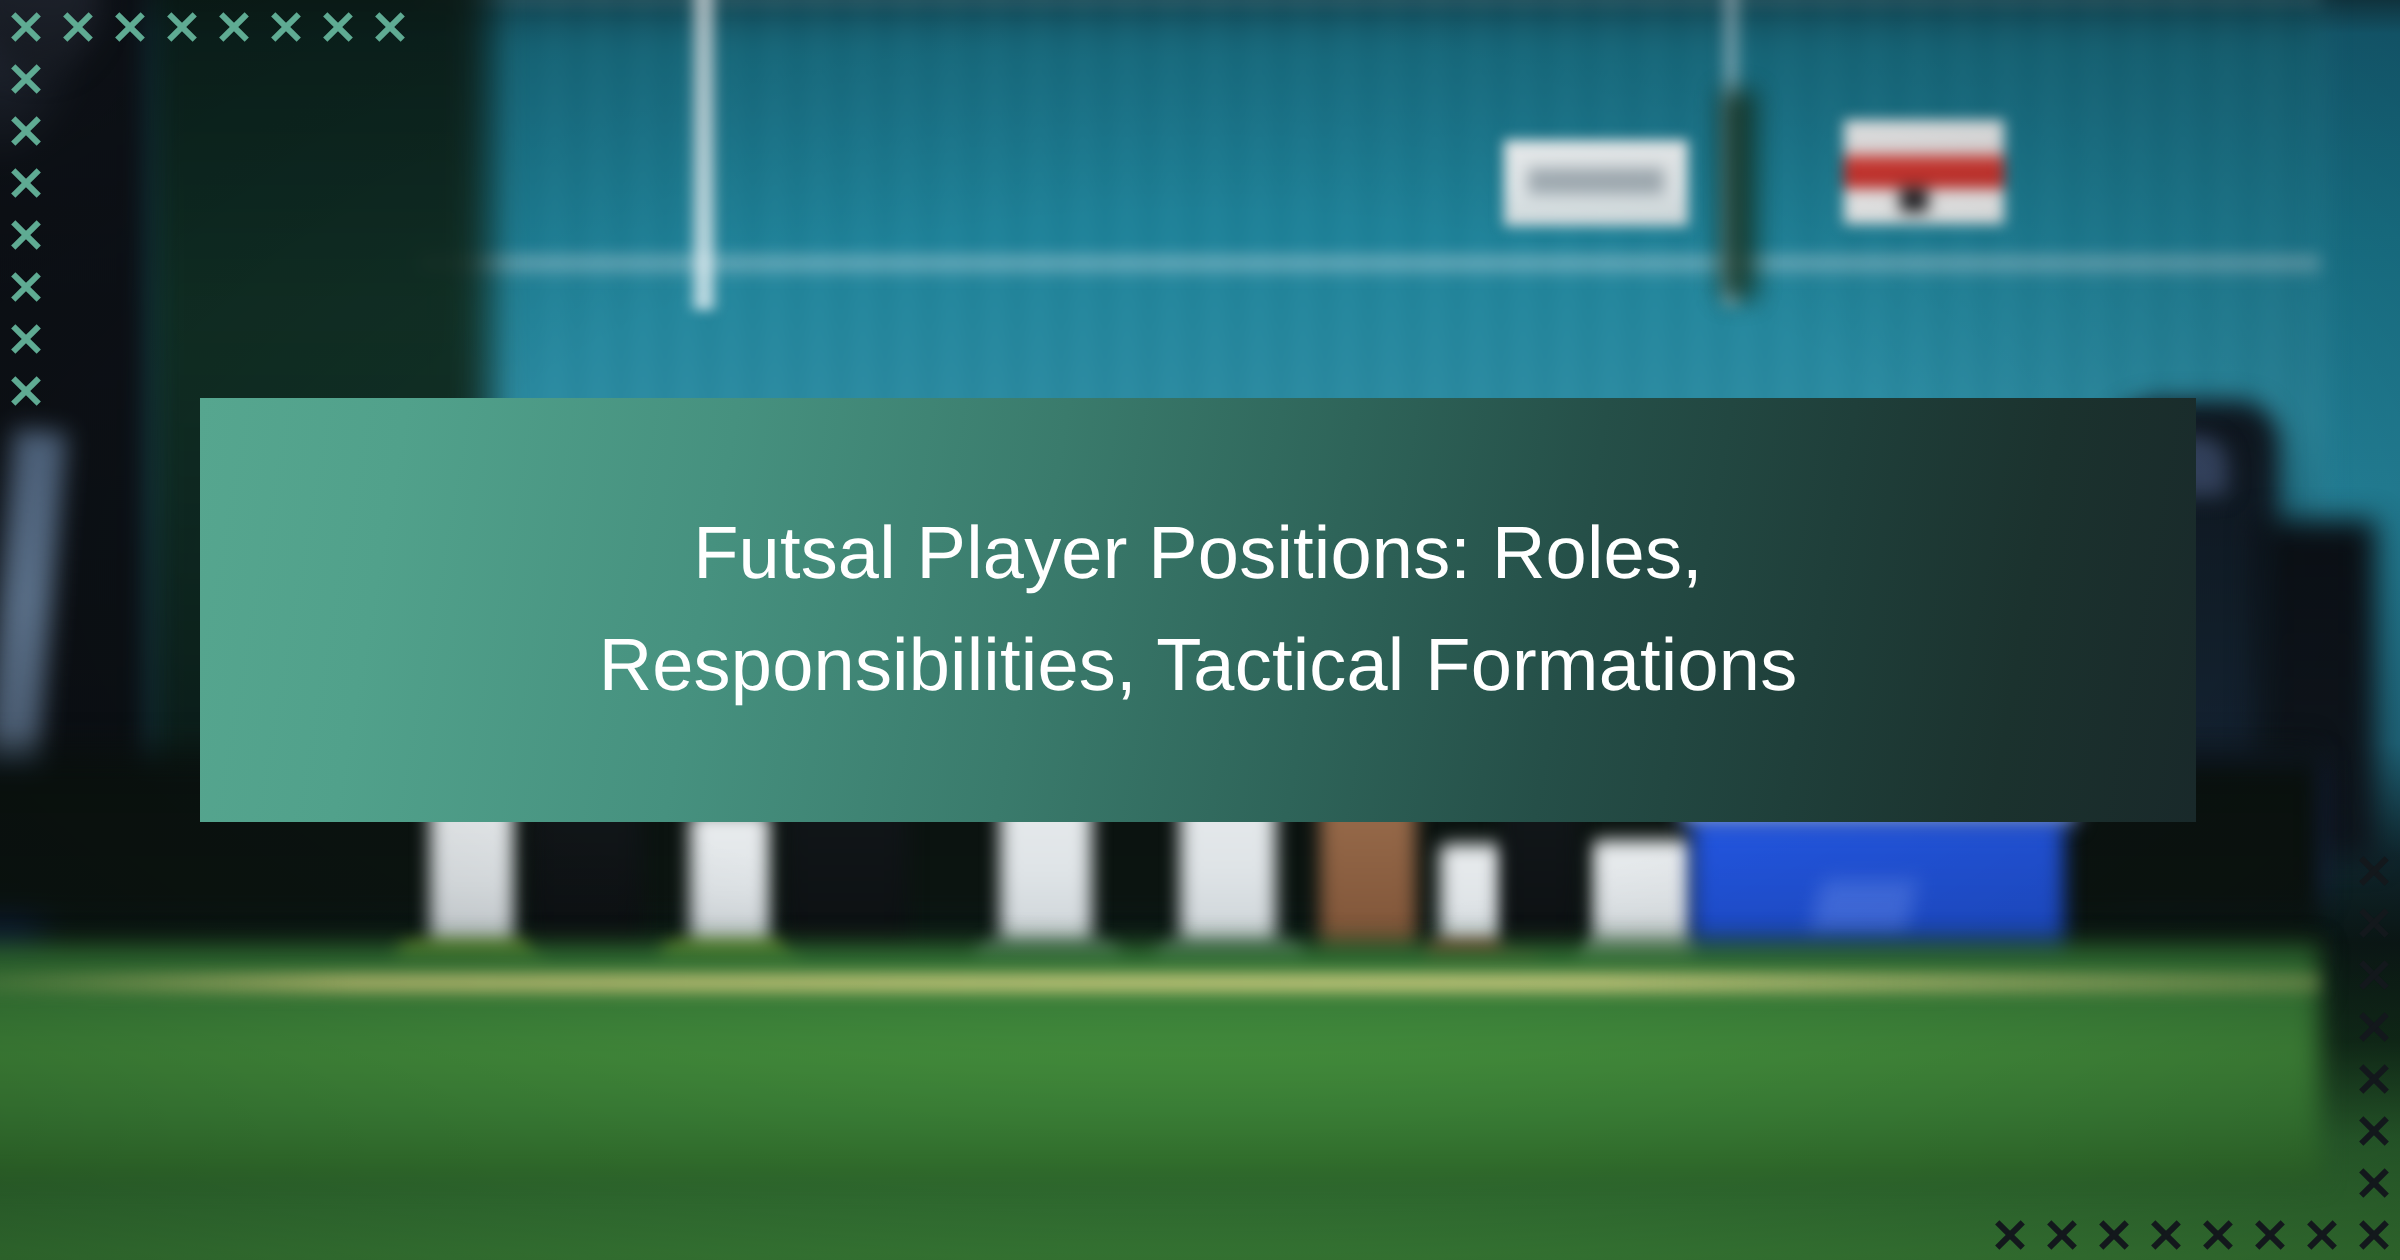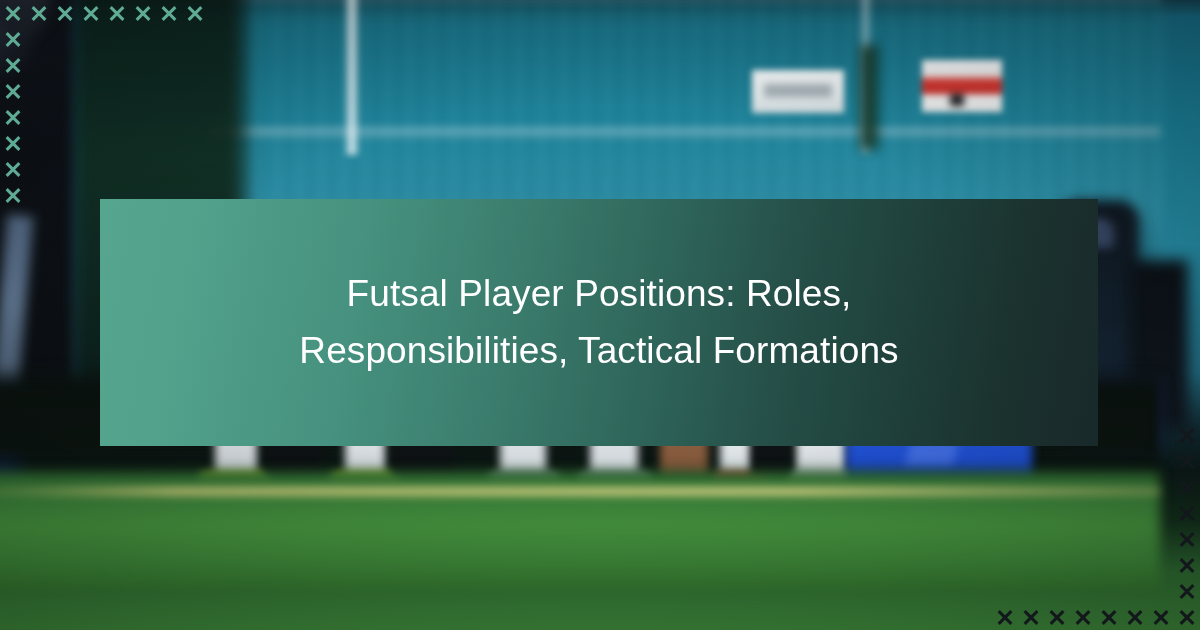--- a/index.html
+++ b/index.html
@@ -403,21 +403,21 @@
     bottom: 0px;
     color: #13181c;
   }
 
   
   .title-card {
     position: absolute;
     left: 100px;
     top: 199px;
     width: 998px;
-    height: 247px;
+    height: 212px;
     background: linear-gradient(100deg,
       #56a68f 0%,
       #51a18b 10%,
       #46917f 26%,
       #3a7b6c 42%,
       #2e6459 56%,
       #254f48 68%,
       #1f3f3a 80%,
       #1b322e 90%,
       #19292a 100%);

